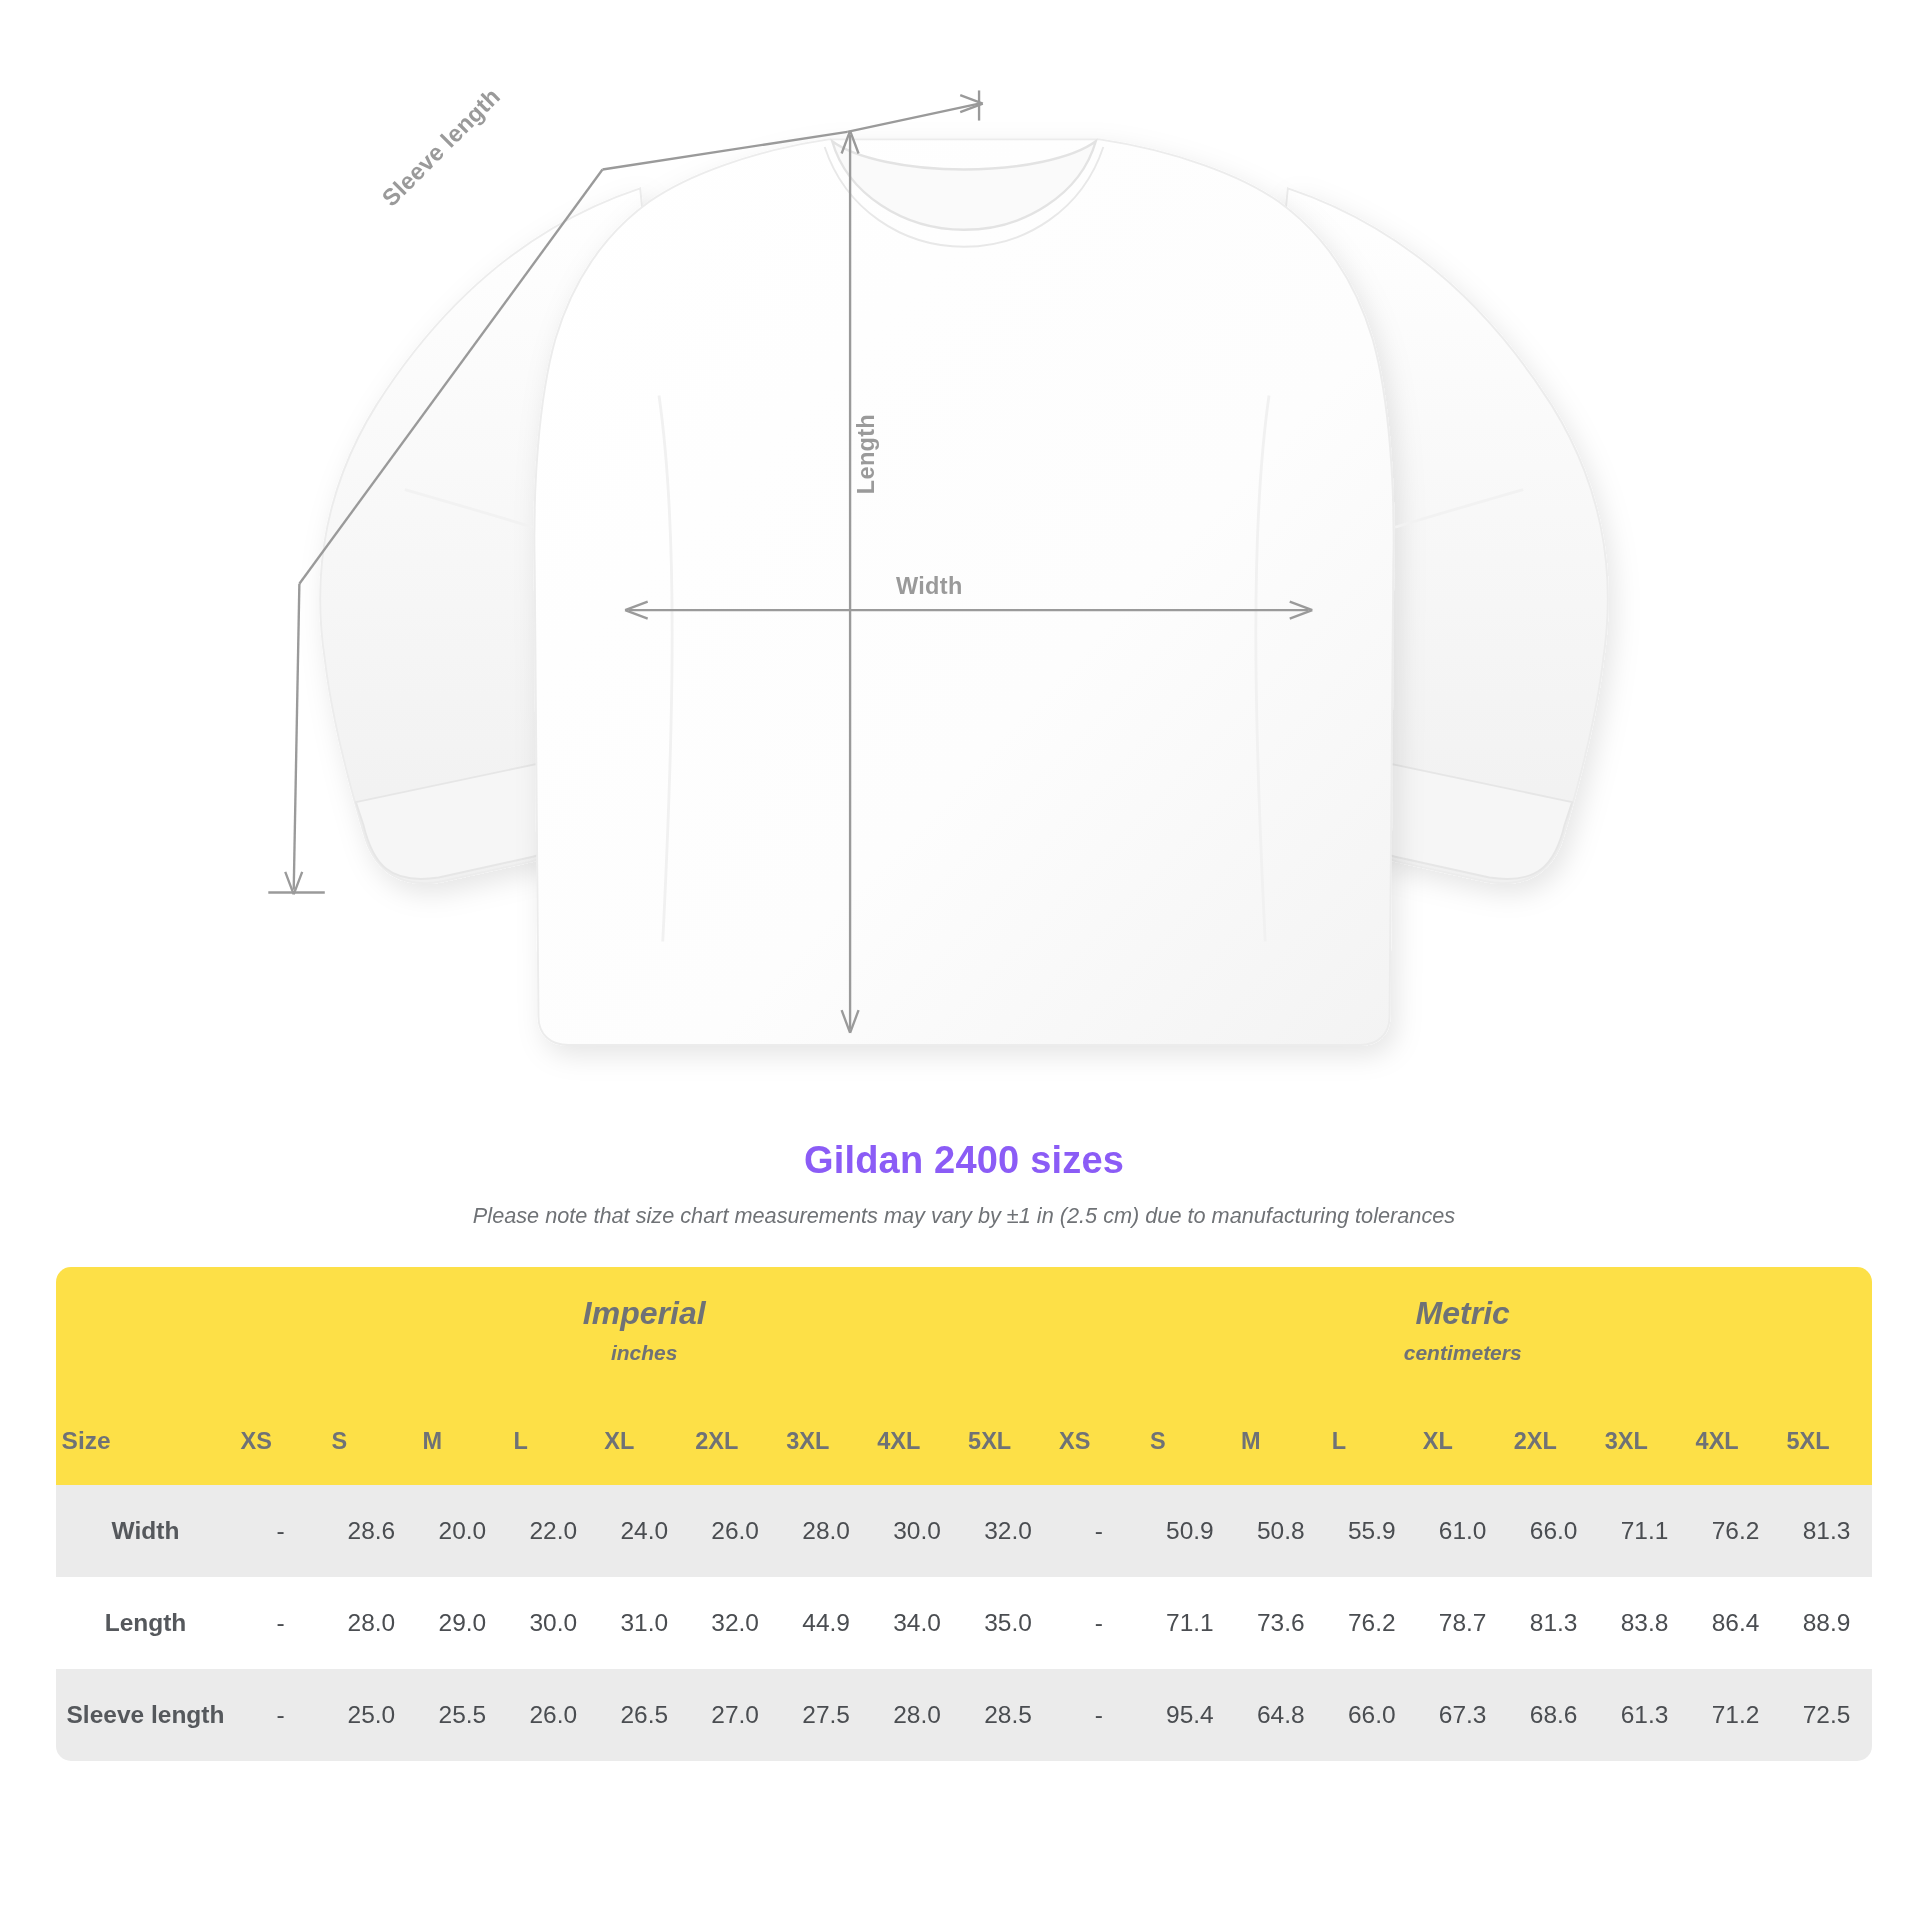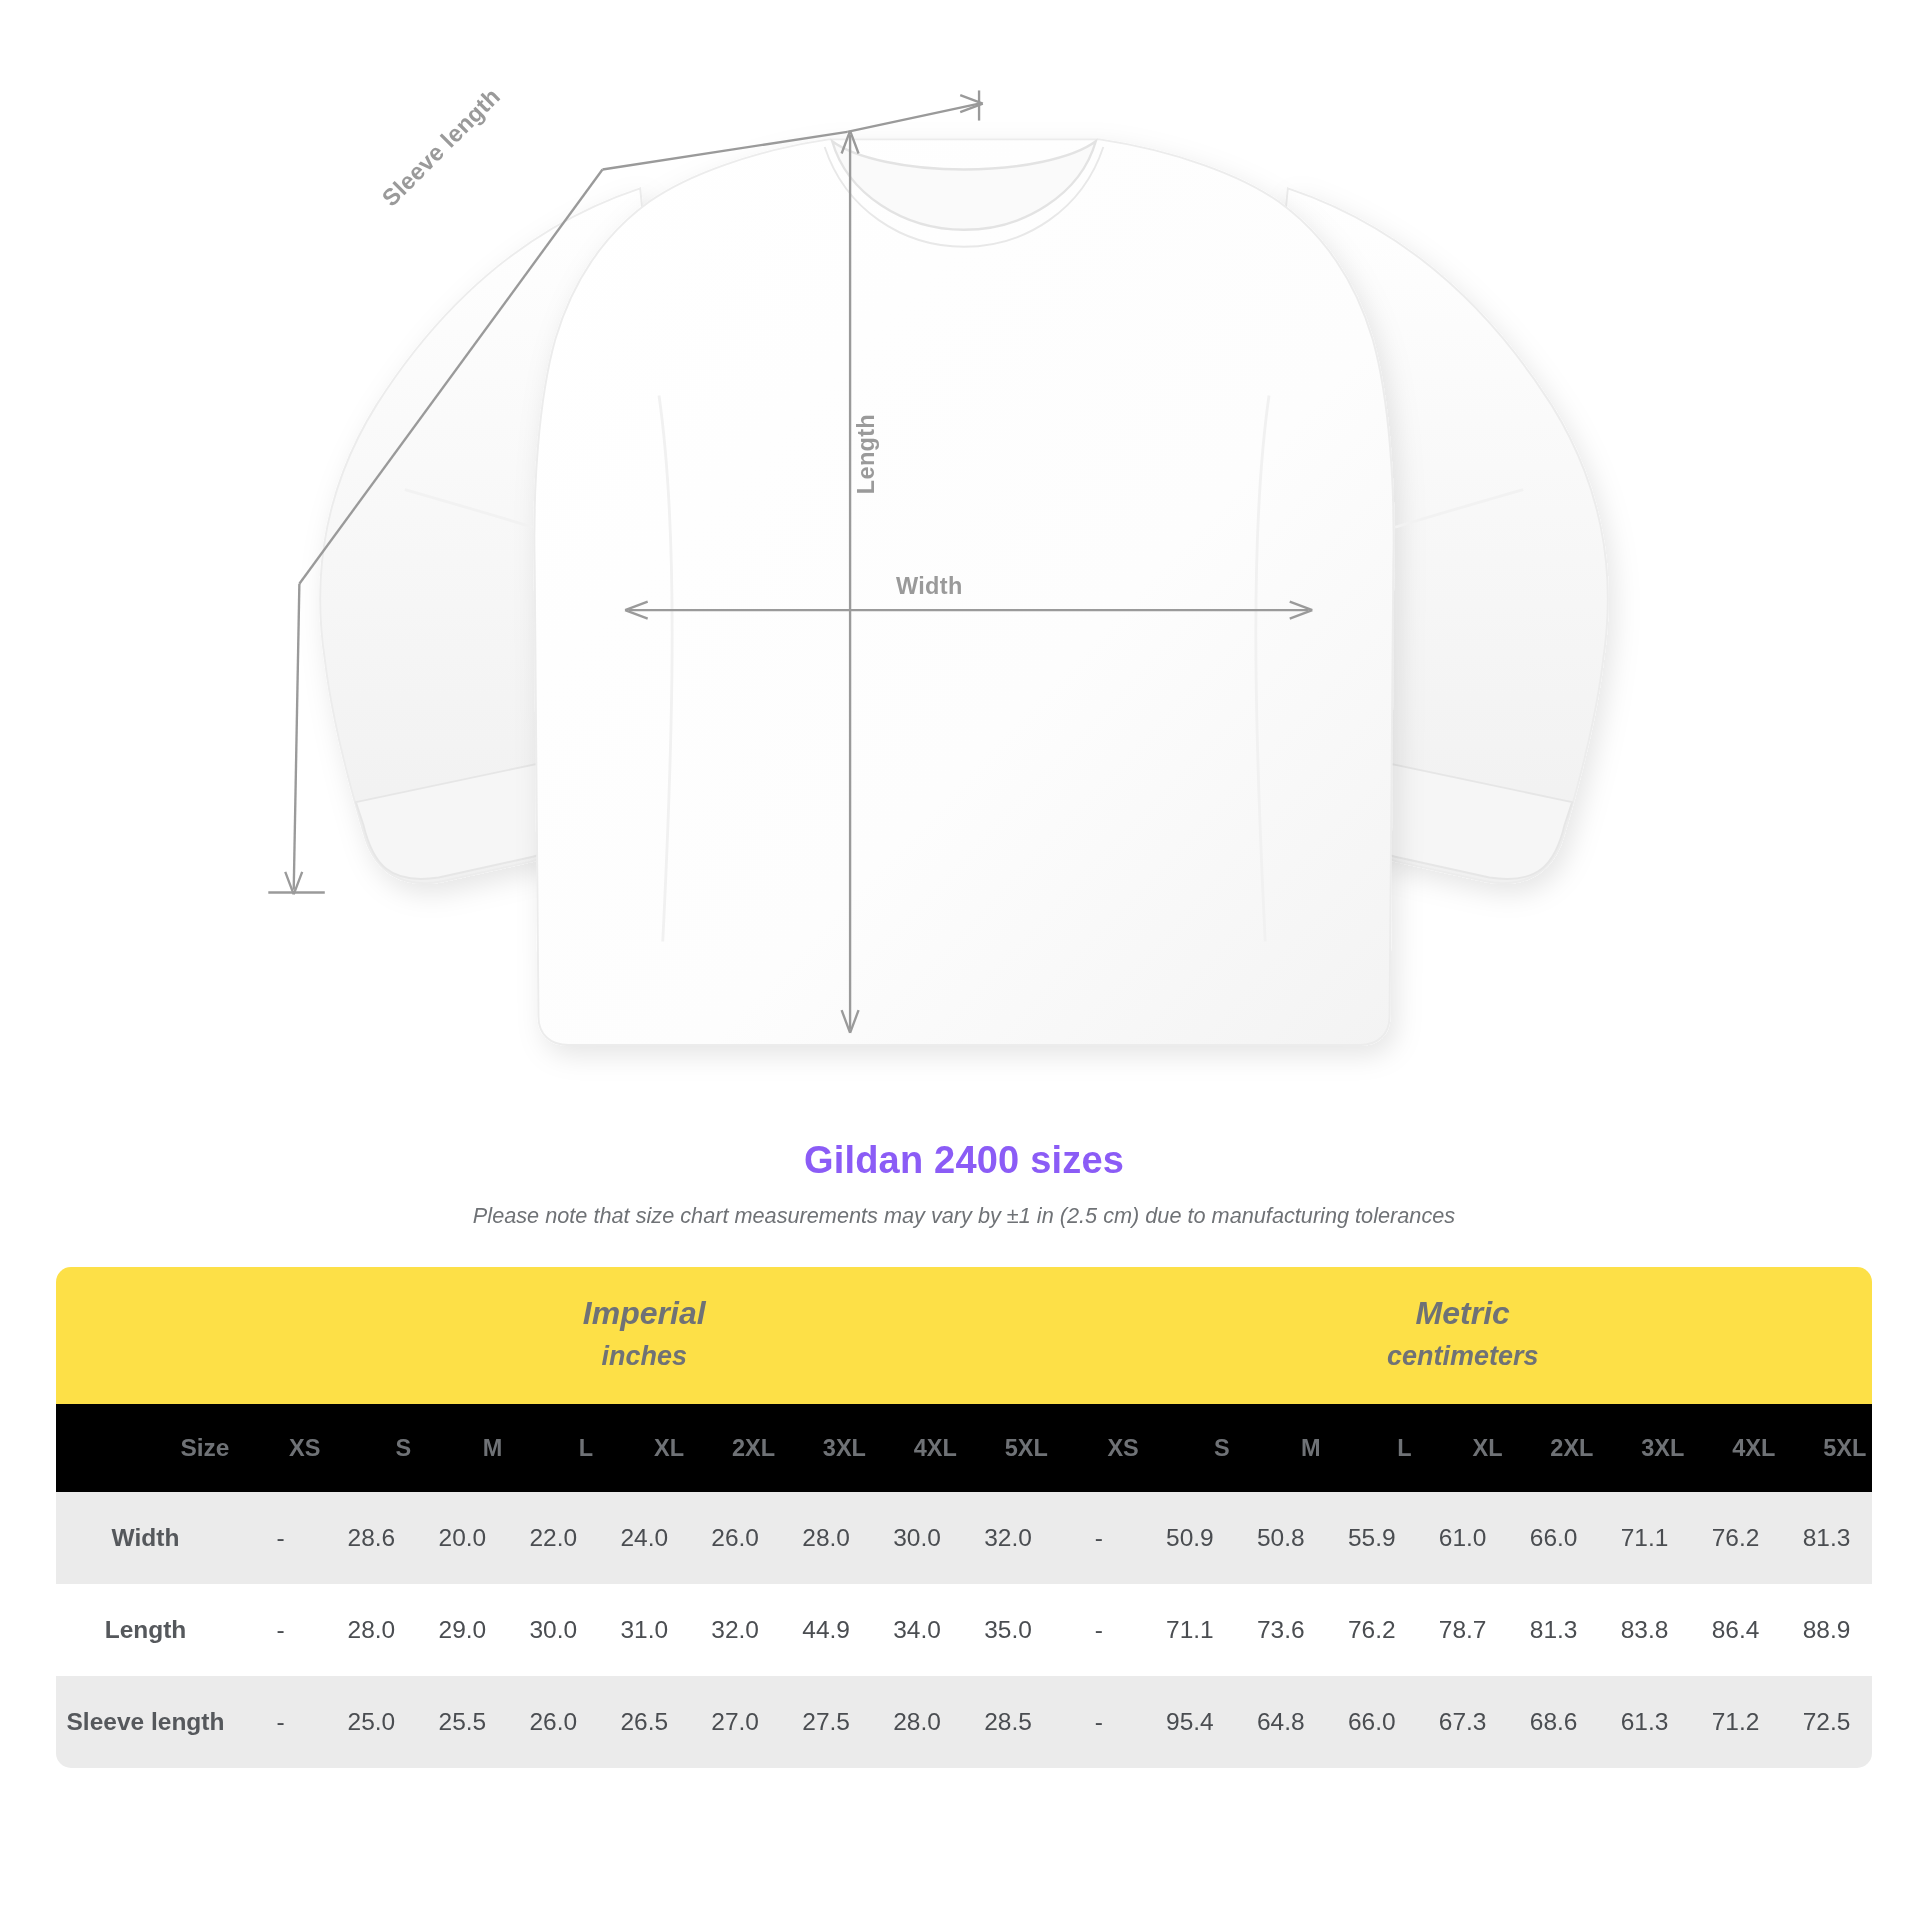--- a/index.html
+++ b/index.html
@@ -78,32 +78,32 @@
   }
   .unit-name {
     font-size: 32px;
     font-weight: bold;
     font-style: italic;
     color: #6f7276;
     display: block;
     margin-bottom: 9.4px;
   }
   .unit-sub {
-    font-size: 27px;
+    font-size: 21px;
     font-style: italic;
     color: #6f7276;
     display: block;
   }
   thead .size-row th {
-    background: #000000;
+    background: #fde047;
     color: #6f7276;
     font-size: 23.5px;
     font-weight: bold;
     padding: 30px 5.6px;
-    text-align: right;
+    text-align: left;
     border: none;
   }
   thead .size-row th.rowhead { font-size: 24.5px; }
 
   tbody td {
     text-align: center;
     font-size: 24.5px;
     color: #4a4d51;
     padding: 32px 5.6px;
     border: none;

